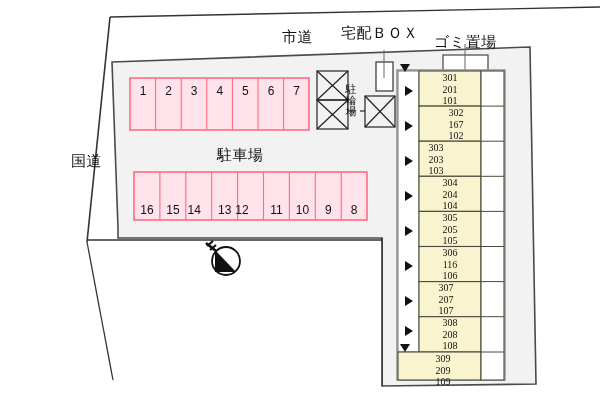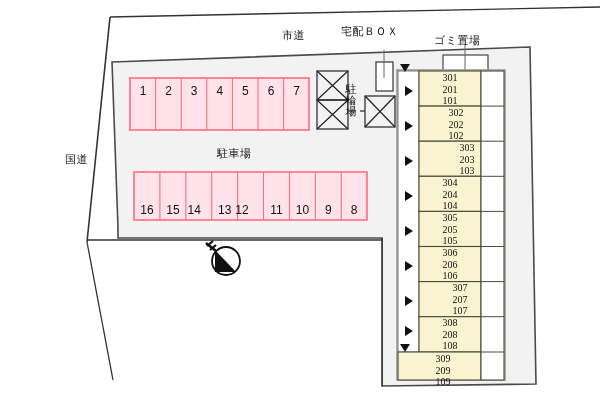--- a/index.html
+++ b/index.html
@@ -6,21 +6,21 @@
   body{
     width:600px;height:400px;
     background:#ffffff;
     font-family:"Liberation Sans","DejaVu Sans",sans-serif;
     overflow:hidden;
     position:relative;
   }
   #plan{position:absolute;left:0;top:0;width:600px;height:400px;}
   .lbl{
     position:absolute;
-    font-size:11px;
+    font-size:15px;
     color:#111;
     letter-spacing:0.5px;
     white-space:nowrap;
     font-family:"DejaVu Sans","Liberation Sans",sans-serif;
   }
   .stall-num{
     position:absolute;
     font-size:12px;
     color:#111;
     text-align:center;
@@ -164,21 +164,21 @@
     <path d="M 215 250 L 236 272 L 215 272 Z" fill="#111111"></path>
     <line x1="216" y1="251" x2="206" y2="243" stroke="#111111" stroke-width="2.6"></line>
     <line x1="207" y1="246" x2="213" y2="241" stroke="#111111" stroke-width="2.2"></line>
     <line x1="210" y1="250" x2="216" y2="245" stroke="#111111" stroke-width="2.2"></line>
   </g>
 
 </svg>
 
 <div class="lbl" style="left:282px;top:28px;">市道</div>
 
-<div class="lbl" style="left:65px;top:152px;">国道</div>
+<div class="lbl" style="left:71px;top:152px;">国道</div>
 
 <div class="lbl" style="left:341px;top:24px;">宅配ＢＯＸ</div>
 
 <div class="lbl" style="left:434px;top:33px;">ゴミ置場</div>
 
 <div class="lbl" style="left:217px;top:146px;">駐車場</div>
 
 <div class="vlabel" style="left:345px;top:84px;">
   <div>駐</div>
   <div>輪</div>
@@ -203,44 +203,44 @@
 <div class="stall-num" style="left:315.3px;top:203px;width:26px;">9</div>
 <div class="stall-num" style="left:341.2px;top:203px;width:26px;">8</div>
 
 <div class="unit-num" style="left:419px;top:72px;width:62px;">
   <div>301</div>
   <div>201</div>
   <div>101</div>
 </div>
 <div class="unit-num" style="left:419px;top:107px;width:74px;">
   <div>302</div>
-  <div>202</div>
+  <div>167</div>
   <div>102</div>
 </div>
-<div class="unit-num" style="left:436px;top:142px;width:62px;">
+<div class="unit-num" style="left:405px;top:142px;width:62px;">
   <div>303</div>
   <div>203</div>
   <div>103</div>
 </div>
 <div class="unit-num" style="left:419px;top:177px;width:62px;">
   <div>304</div>
   <div>204</div>
   <div>104</div>
 </div>
 <div class="unit-num" style="left:419px;top:212px;width:62px;text-align:center;">
   <div>305</div>
   <div>205</div>
   <div>105</div>
 </div>
 <div class="unit-num" style="left:419px;top:247px;width:62px;">
   <div>306</div>
-  <div>206</div>
+  <div>116</div>
   <div>106</div>
 </div>
-<div class="unit-num" style="left:433px;top:282px;width:54px;">
+<div class="unit-num" style="left:419px;top:282px;width:54px;">
   <div>307</div>
   <div>207</div>
   <div>107</div>
 </div>
 <div class="unit-num" style="left:419px;top:317px;width:62px;">
   <div>308</div>
   <div>208</div>
   <div>108</div>
 </div>
 <div class="unit-num" style="left:405px;top:353px;width:76px;">

